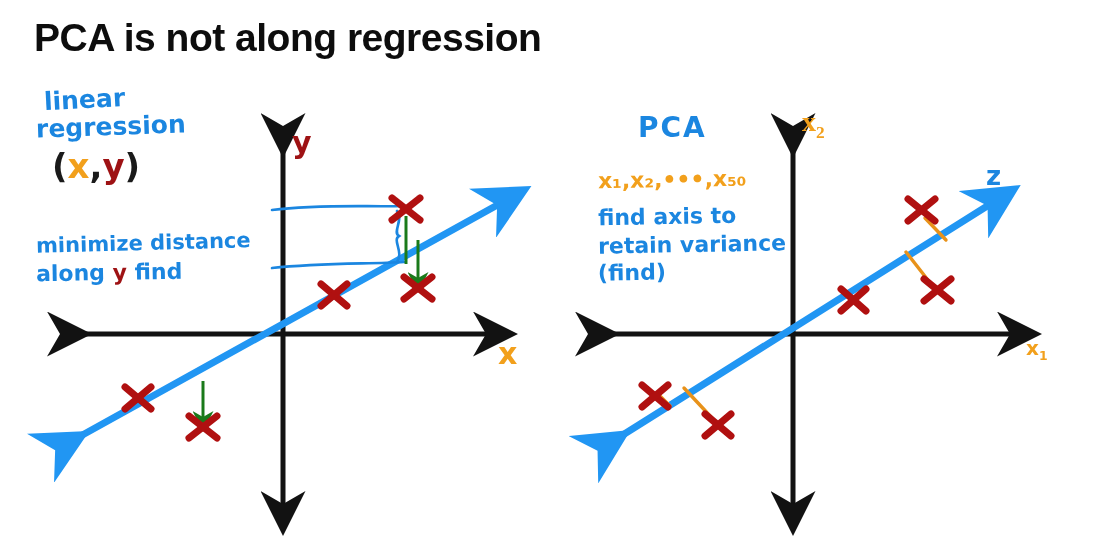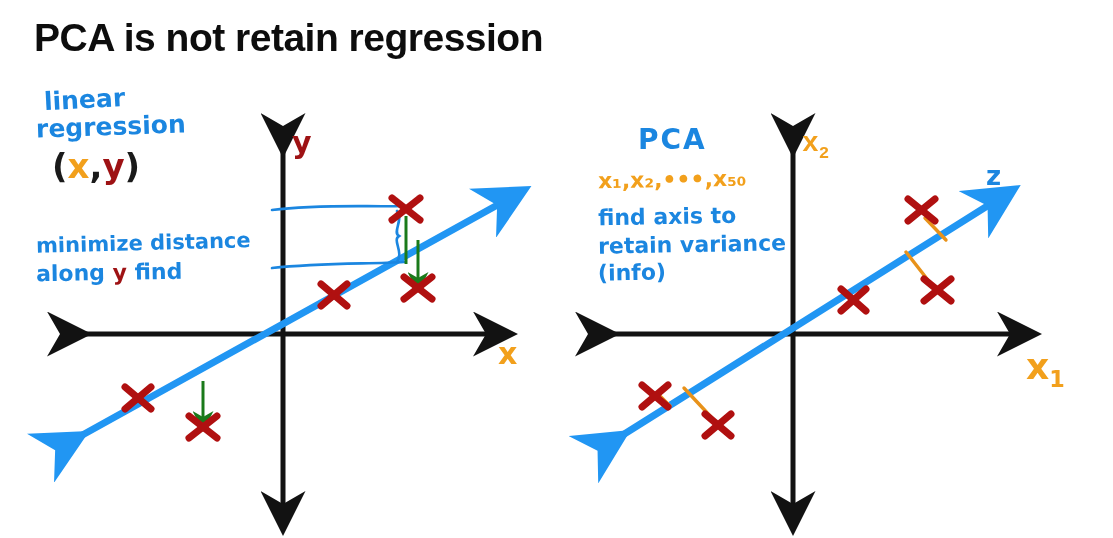--- a/index.html
+++ b/index.html
@@ -32,21 +32,21 @@
   .orange-ink{color:#f2a01c;}
   .red-ink{color:#9e1214;}
   svg{position:absolute;left:0;top:0;}
   .sub{font-size:0.62em;vertical-align:sub;}
 </style>
 </head>
 <body>
 
 <div id="stage">
 
-  <div id="title">PCA is not retain regression</div>
+  <div id="title">PCA is not along regression</div>
 
   <div class="hand blue-ink" style="left:44px;top:86px;font-size:25px;transform:rotate(-3deg);">linear</div>
   <div class="hand blue-ink" style="left:36px;top:113px;font-size:25px;transform:rotate(-2deg);">regression</div>
 
   <div style="position:absolute;left:52px;top:146px;font-size:34px;font-family:'DejaVu Sans',sans-serif;font-weight:600;">
     <span class="blue-ink" style="color:#1a1a1a;">(</span><span class="orange-ink">x</span><span style="color:#1a1a1a;">,</span><span class="red-ink">y</span><span style="color:#1a1a1a;">)</span>
   </div>
 
   <div class="hand blue-ink" style="left:36px;top:232px;font-size:21px;transform:rotate(-1.5deg);">minimize distance</div>
   <div style="position:absolute;left:36px;top:260px;font-size:22px;font-family:'DejaVu Sans',sans-serif;font-weight:600;transform:rotate(-1deg);">
@@ -105,27 +105,27 @@
       <g>
           <line x1="392" y1="198" x2="420" y2="220"></line>
           <line x1="420" y1="198" x2="392" y2="220"></line>
         </g>
     </g>
   </svg>
 
   <div class="hand red-ink" style="left:292px;top:126px;font-size:30px;">y</div>
   <div class="hand orange-ink" style="left:498px;top:337px;font-size:30px;">x</div>
 
-  <div class="hand blue-ink" style="left:638px;top:124px;font-size:28px;letter-spacing:2px;">PCA</div>
+  <div class="hand blue-ink" style="left:638px;top:112px;font-size:28px;letter-spacing:2px;">PCA</div>
 
   <div class="hand orange-ink" style="left:598px;top:168px;font-size:22px;transform:rotate(-1deg);">x₁,x₂,•••,x₅₀</div>
 
   <div class="hand blue-ink" style="left:598px;top:205px;font-size:22px;transform:rotate(-1deg);">find axis to</div>
   <div class="hand blue-ink" style="left:598px;top:233px;font-size:22px;transform:rotate(-1deg);">retain variance</div>
-  <div class="hand blue-ink" style="left:598px;top:261px;font-size:22px;transform:rotate(-1deg);">(info)</div>
+  <div class="hand blue-ink" style="left:598px;top:261px;font-size:22px;transform:rotate(-1deg);">(find)</div>
 
   <svg width="1113" height="538" style="pointer-events:none;">
     <defs>
       <marker id="arrBlackR" markerWidth="9" markerHeight="9" refX="5" refY="4.5" orient="auto">
         <path d="M0,0 L9,4.5 L0,9 L2.6,4.5 Z" fill="#121212"></path>
       </marker>
       <marker id="arrBlueR" markerWidth="8" markerHeight="8" refX="4.5" refY="4" orient="auto">
         <path d="M0,0 L8,4 L0,8 L2.4,4 Z" fill="#2196f3"></path>
       </marker>
     </defs>
@@ -161,23 +161,23 @@
           <line x1="924" y1="279" x2="951" y2="301"></line>
           <line x1="951" y1="279" x2="924" y2="301"></line>
         </g>
       <g>
           <line x1="908" y1="199" x2="935" y2="221"></line>
           <line x1="935" y1="199" x2="908" y2="221"></line>
         </g>
     </g>
   </svg>
 
-  <div style="position:absolute;left:802px;top:128px;font-size:28px;font-family:Liberation Mono, monospace;font-weight:600;color:#f2a01c;">
+  <div style="position:absolute;left:802px;top:106px;font-size:28px;font-family:Liberation Serif, serif;font-weight:600;color:#f2a01c;">
     <span>x</span><span class="sub">2</span>
   </div>
 
-  <div style="position:absolute;left:1026px;top:346px;font-size:36px;font-family:'DejaVu Sans',sans-serif;font-weight:600;color:#f2a01c;">
+  <div style="position:absolute;left:1026px;top:336px;font-size:20px;font-family:'DejaVu Sans',sans-serif;font-weight:600;color:#f2a01c;">
     <span>x</span><span class="sub">1</span>
   </div>
 
   <div class="hand" style="left:986px;top:162px;font-size:26px;color:#1b86e0;">z</div>
 
 </div>
 
 </body></html>

